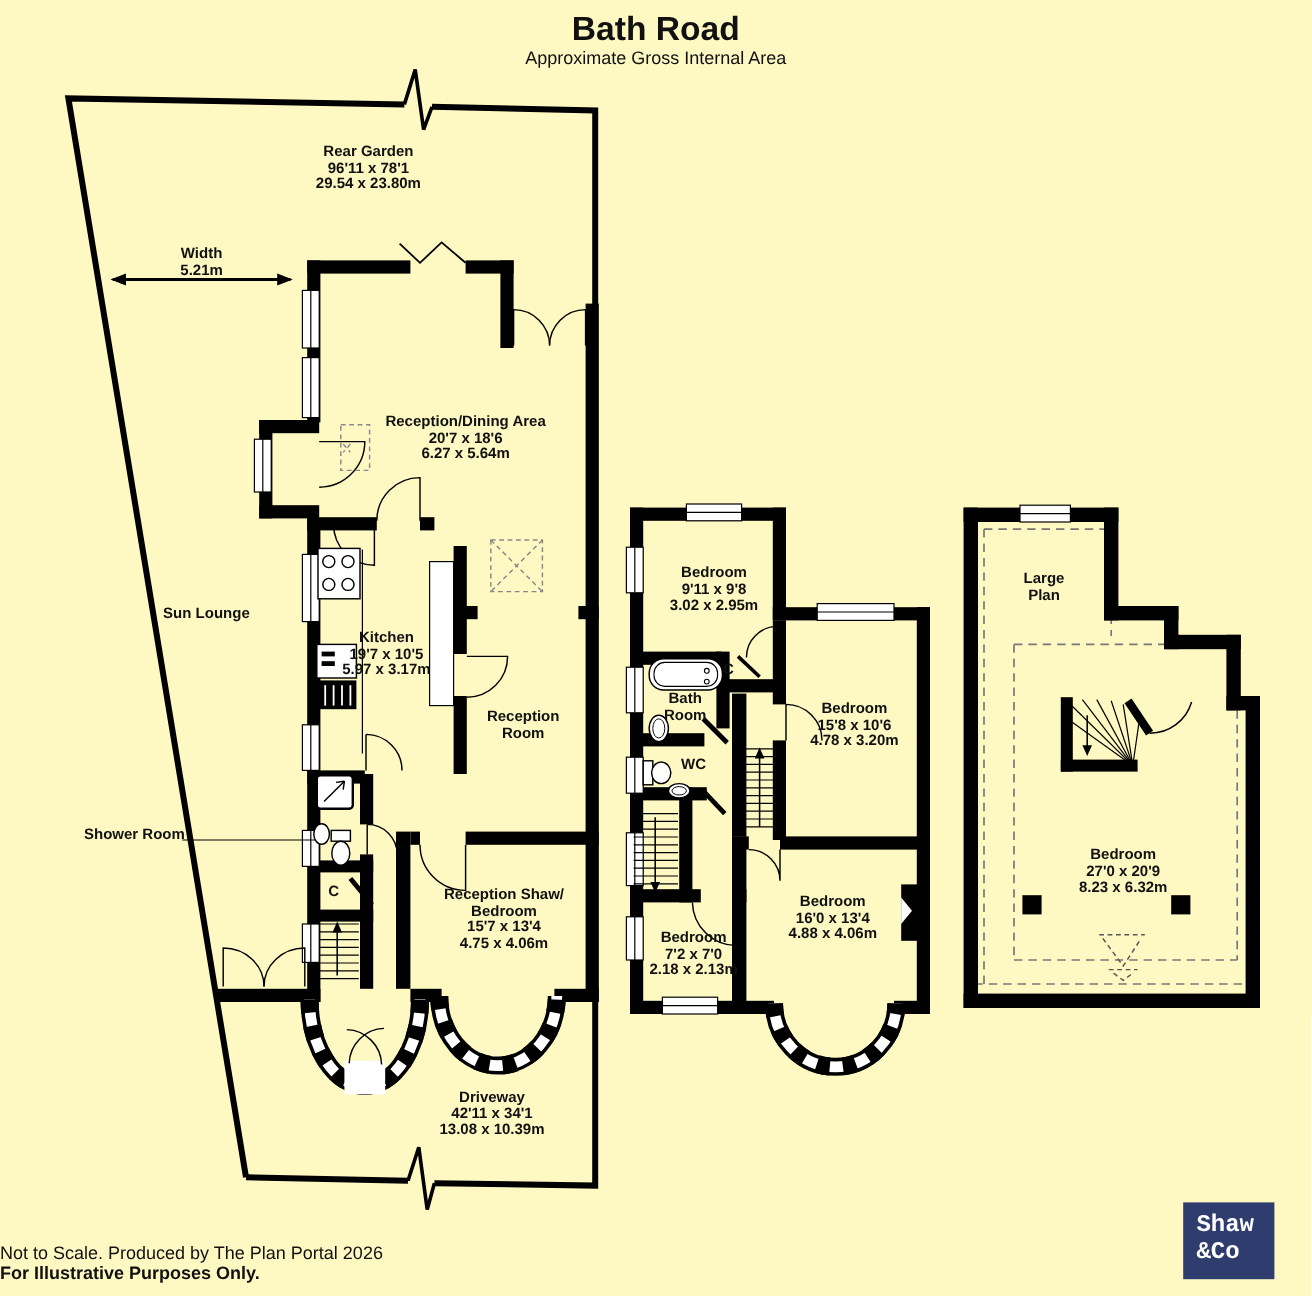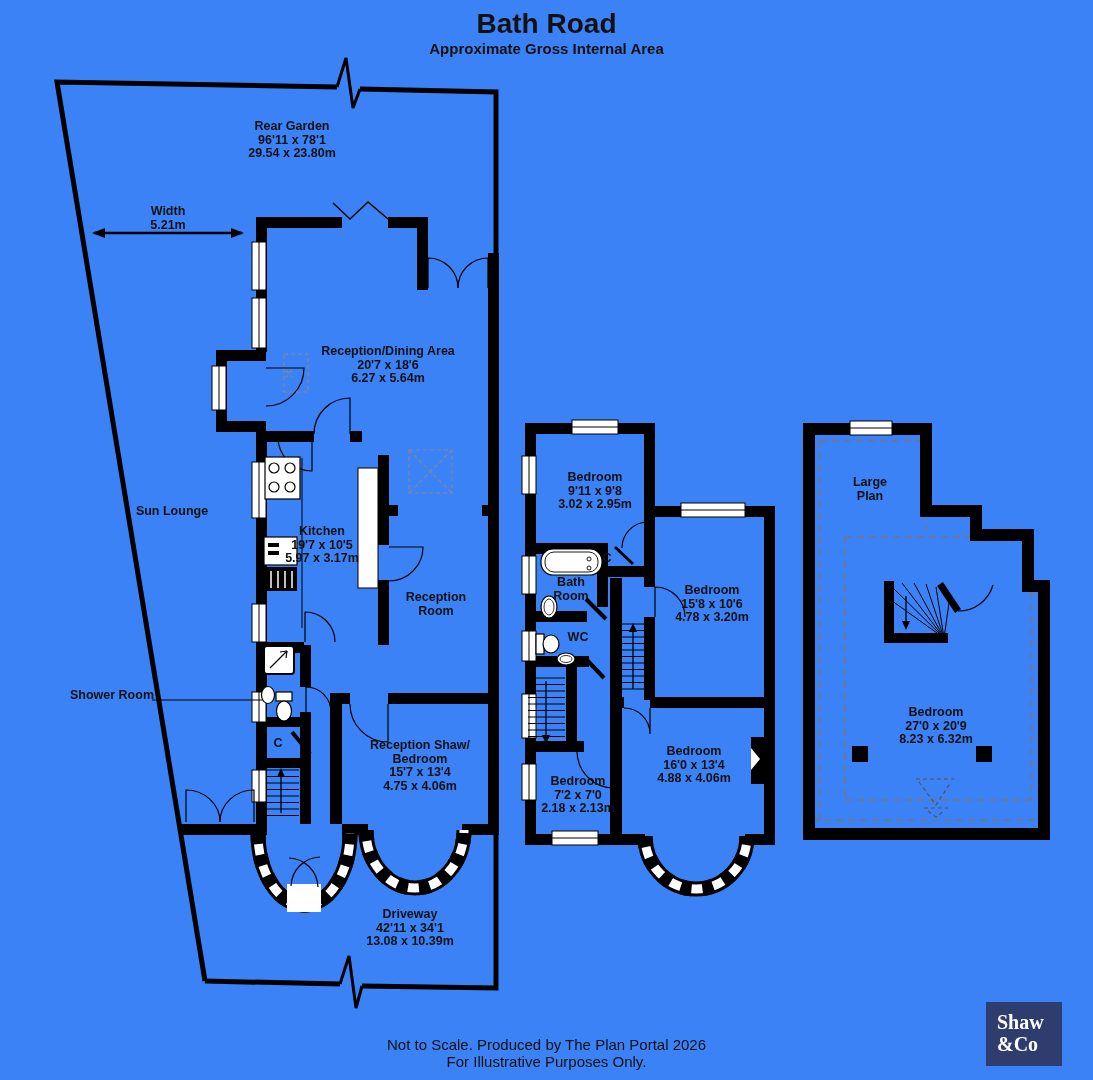--- a/index.html
+++ b/index.html
@@ -1,27 +1,27 @@
 <!DOCTYPE html>
 <html><head>
 <meta charset="utf-8">
 <style>
   html,body{margin:0;padding:0;background:#fff;}
-  .page{position:relative;width:1093px;height:1080px;background:#3b82f6;overflow:hidden;
+  .page{position:relative;width:1093px;height:1080px;background:#fef9c3;overflow:hidden;
         font-family:"Liberation Sans",sans-serif;color:#111;}
   .plan-svg{position:absolute;left:0;top:0;}
   .hdr{position:absolute;left:0;top:8px;width:100%;text-align:center;}
   .title{font-size:28px;font-weight:bold;line-height:32px;}
-  .sub{font-size:15px;font-weight:bold;line-height:17px;}
+  .sub{font-size:15px;font-weight:normal;line-height:17px;}
   .lbl{position:absolute;transform:translateX(-50%);text-align:center;font-size:12.5px;
        font-weight:bold;line-height:13.6px;white-space:nowrap;}
-  .foot{position:absolute;left:0;width:100%;text-align:center;font-size:15px;line-height:17px;}
-  .foot.b{font-weight:normal;}
+  .foot{position:absolute;left:0;width:100%;font-size:15px;line-height:17px;}
+  .foot.b{font-weight:bold;}
   .logo{position:absolute;left:986px;top:1002px;width:76px;height:64px;color:#fff;
-        font-family:Liberation Serif, serif;font-weight:bold;font-size:20px;line-height:22px;
+        font-family:Liberation Mono, monospace;font-weight:bold;font-size:20px;line-height:22px;
         padding:9px 0 0 11px;box-sizing:border-box;}
 </style>
 </head>
 <body>
 
 <div class="page">
 
 <svg class="plan-svg" width="1093" height="1080" viewBox="0 0 1093 1080">
 
   <g stroke="#000" fill="none" stroke-width="5">
@@ -340,21 +340,21 @@
     <rect x="852" y="746" width="16" height="16" fill="#000"></rect>
     <rect x="976" y="746" width="16" height="16" fill="#000"></rect>
   </g>
 </svg>
 
   <div class="hdr">
     <div class="title">Bath Road</div>
     <div class="sub">Approximate Gross Internal Area</div>
   </div>
 
-  <div class="lbl" style="left:292px;top:120px">
+  <div class="lbl" style="left:307px;top:120px">
     <div>Rear Garden</div>
     <div>96'11 x 78'1</div>
     <div>29.54 x 23.80m</div>
   </div>
   <div class="lbl" style="left:168px;top:205px">
     <div>Width</div>
     <div>5.21m</div>
   </div>
   <div class="lbl" style="left:388px;top:345px">
     <div>Reception/Dining Area</div>

